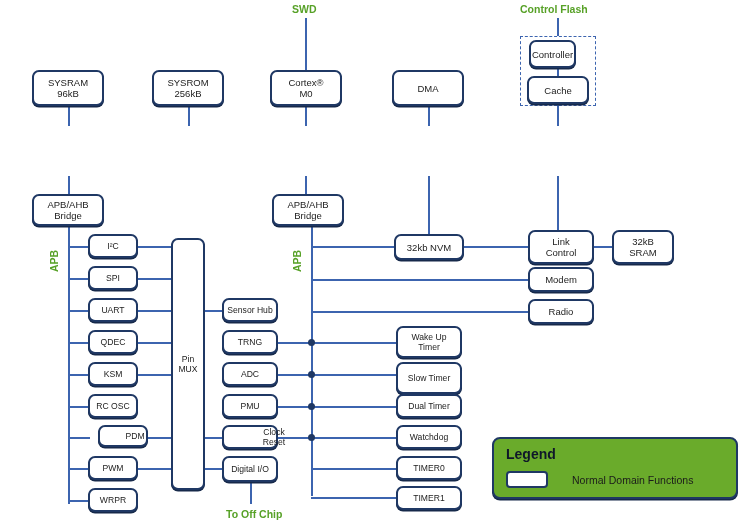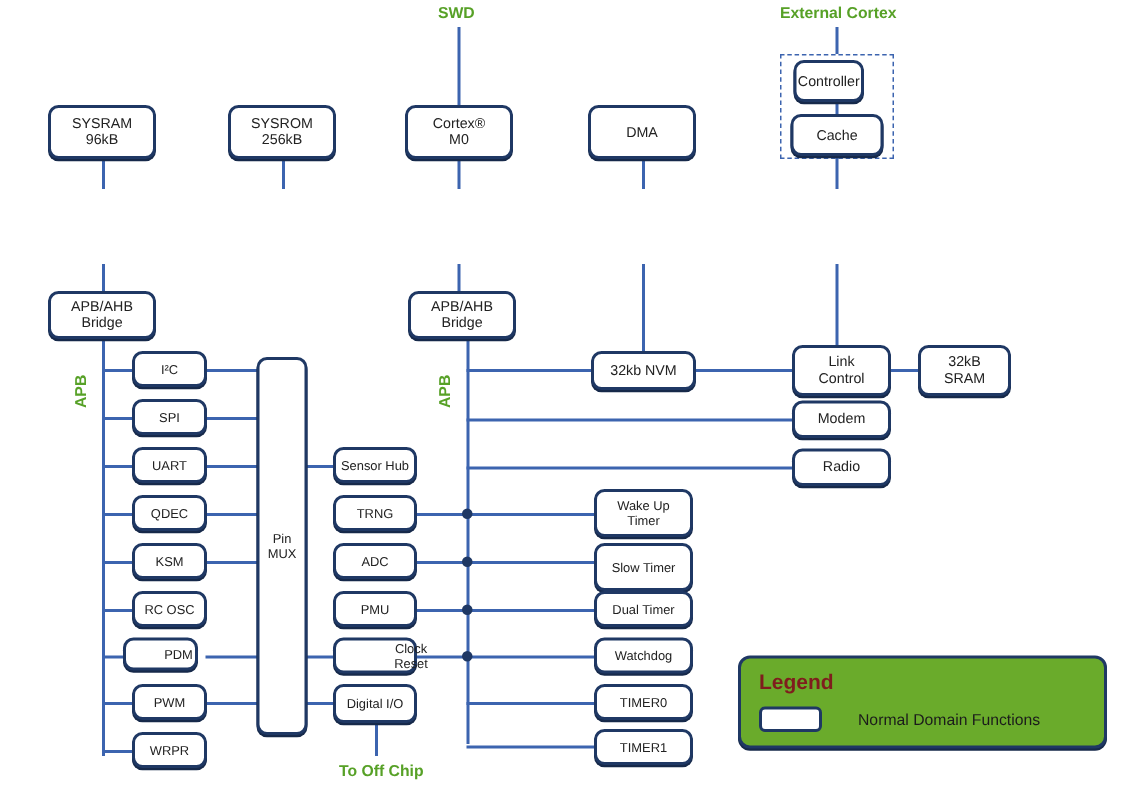--- a/index.html
+++ b/index.html
@@ -100,21 +100,21 @@
     background: #6AAB2B;
     border: 2px solid #1F3864;
     border-radius: 8px;
     z-index: 8;
     box-shadow: 0 1.5px 0 0 #16294a;
   }
   #legend-title {
     position: absolute;
     left: 12px;
     top: 7px;
-    color: #7f1d1d;
+    color: #0f172a;
     font-size: 14px;
     font-weight: bold;
   }
   #legend-swatch {
     position: absolute;
     left: 12px;
     top: 32px;
     width: 42px;
     height: 17px;
     box-sizing: border-box;
@@ -200,21 +200,21 @@
   <div class="wire h" style="left:311px; top:497px; width:85px;"></div>
 
   <div class="wire h" style="left:594px; top:246px; width:18px;"></div>
 
   <div class="dot" style="left:308px; top:339px;"></div>
   <div class="dot" style="left:308px; top:371px;"></div>
   <div class="dot" style="left:308px; top:403px;"></div>
   <div class="dot" style="left:308px; top:434px;"></div>
 
   <div class="glabel" style="left:292px; top:3px;">SWD</div>
-  <div class="glabel" style="left:520px; top:3px;">External Cortex</div>
+  <div class="glabel" style="left:520px; top:3px;">Control Flash</div>
   <div class="glabel" style="left:226px; top:508px;">To Off Chip</div>
   <div class="glabel rot" style="left:48px; top:272px;">APB</div>
   <div class="glabel rot" style="left:291px; top:272px;">APB</div>
 
   <div class="blk" style="left:32px;  top:70px; width:72px; height:36px;">SYSRAM
 96kB</div>
   <div class="blk" style="left:152px; top:70px; width:72px; height:36px;">SYSROM
 256kB</div>
   <div class="blk" style="left:270px; top:70px; width:72px; height:36px;">Cortex®
 M0</div>
@@ -238,21 +238,21 @@
 SRAM</div>
   <div class="blk" style="left:528px; top:267px; width:66px; height:25px;">Modem</div>
   <div class="blk" style="left:528px; top:299px; width:66px; height:25px;">Radio</div>
 
   <div class="blk tiny" style="left:88px; top:234px; width:50px; height:24px;">I²C</div>
   <div class="blk tiny" style="left:88px; top:266px; width:50px; height:24px;">SPI</div>
   <div class="blk tiny" style="left:88px; top:298px; width:50px; height:24px;">UART</div>
   <div class="blk tiny" style="left:88px; top:330px; width:50px; height:24px;">QDEC</div>
   <div class="blk tiny" style="left:88px; top:362px; width:50px; height:24px;">KSM</div>
   <div class="blk tiny" style="left:88px; top:394px; width:50px; height:24px;">RC OSC</div>
-  <div class="blk tiny" style="left:82px; top:425px; width:50px; height:22px;padding-left:24px;">PDM</div>
+  <div class="blk tiny" style="left:98px; top:425px; width:50px; height:22px;padding-left:24px;">PDM</div>
   <div class="blk tiny" style="left:88px; top:456px; width:50px; height:24px;">PWM</div>
   <div class="blk tiny" style="left:88px; top:488px; width:50px; height:24px;">WRPR</div>
 
   <div class="blk tiny" style="left:171px; top:238px; width:34px; height:252px;">Pin
 MUX</div>
 
   <div class="blk tiny" style="left:222px; top:298px; width:56px; height:24px;">Sensor Hub</div>
   <div class="blk tiny" style="left:222px; top:330px; width:56px; height:24px;">TRNG</div>
   <div class="blk tiny" style="left:222px; top:362px; width:56px; height:24px;">ADC</div>
   <div class="blk tiny" style="left:222px; top:394px; width:56px; height:24px;">PMU</div>

